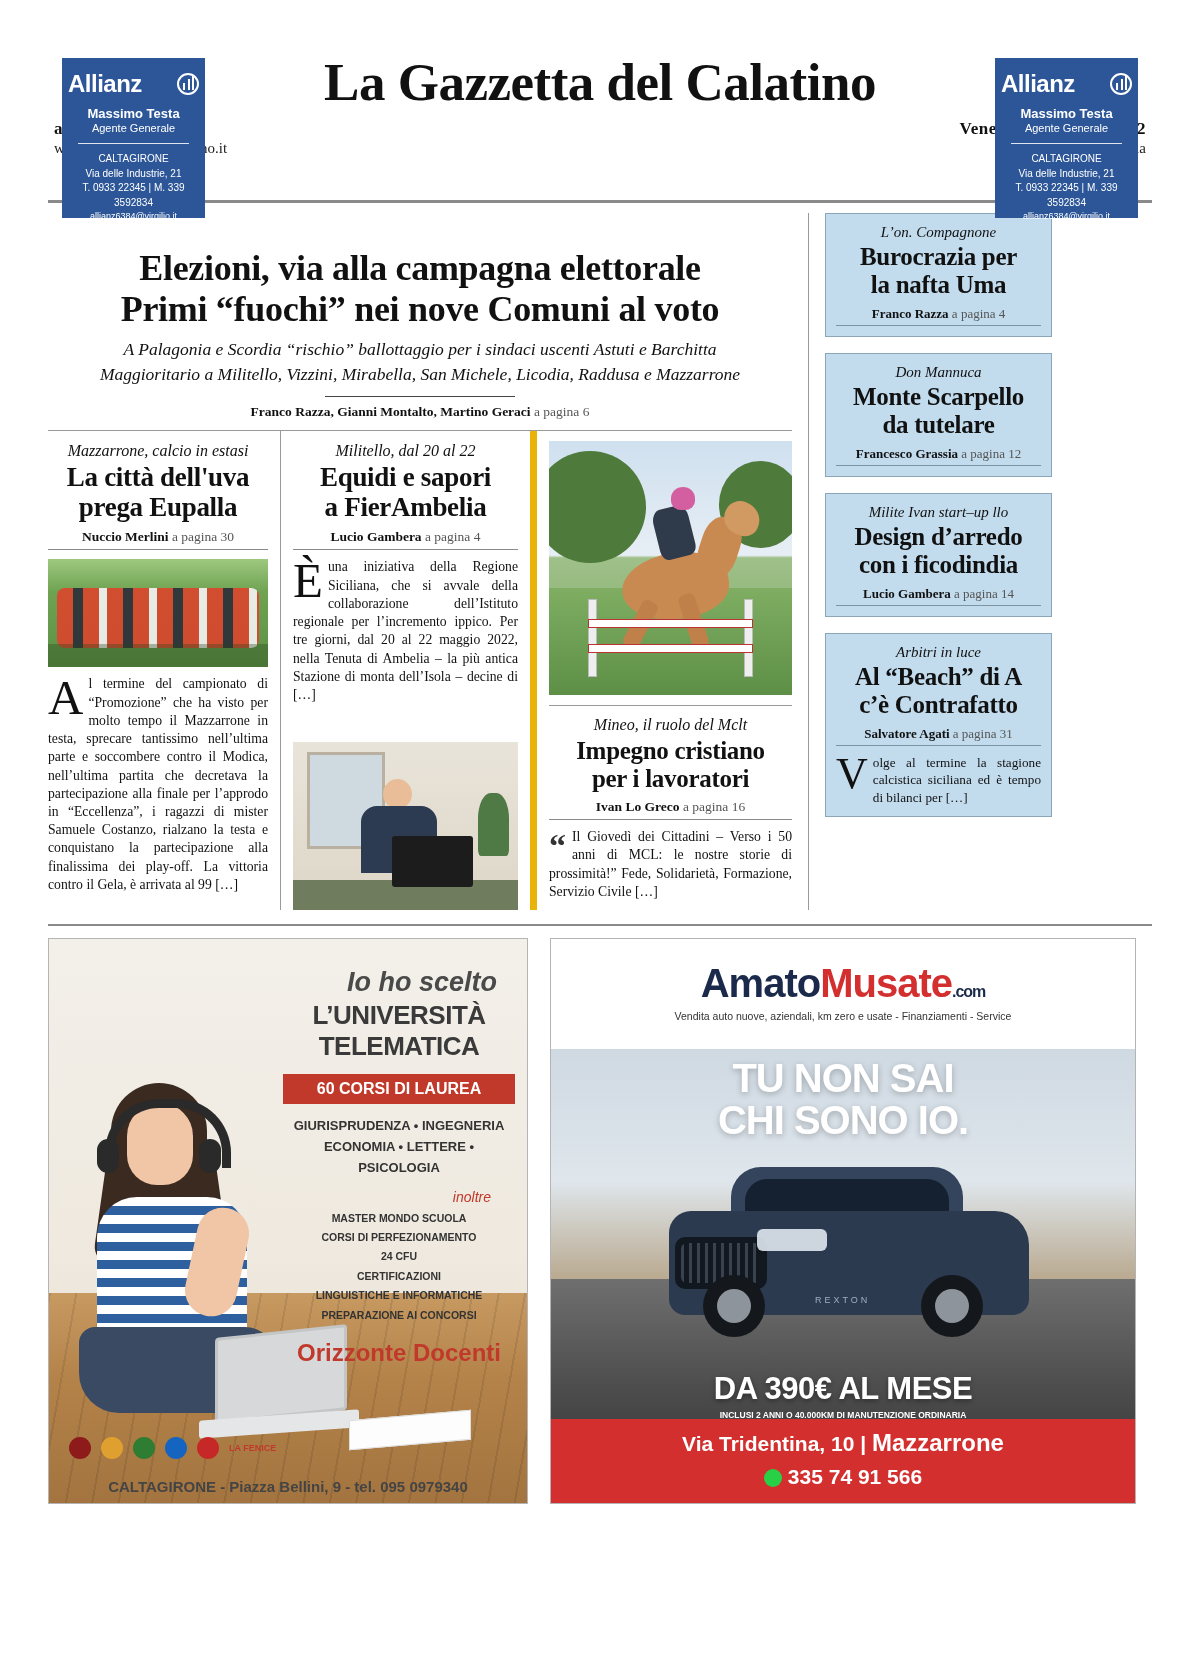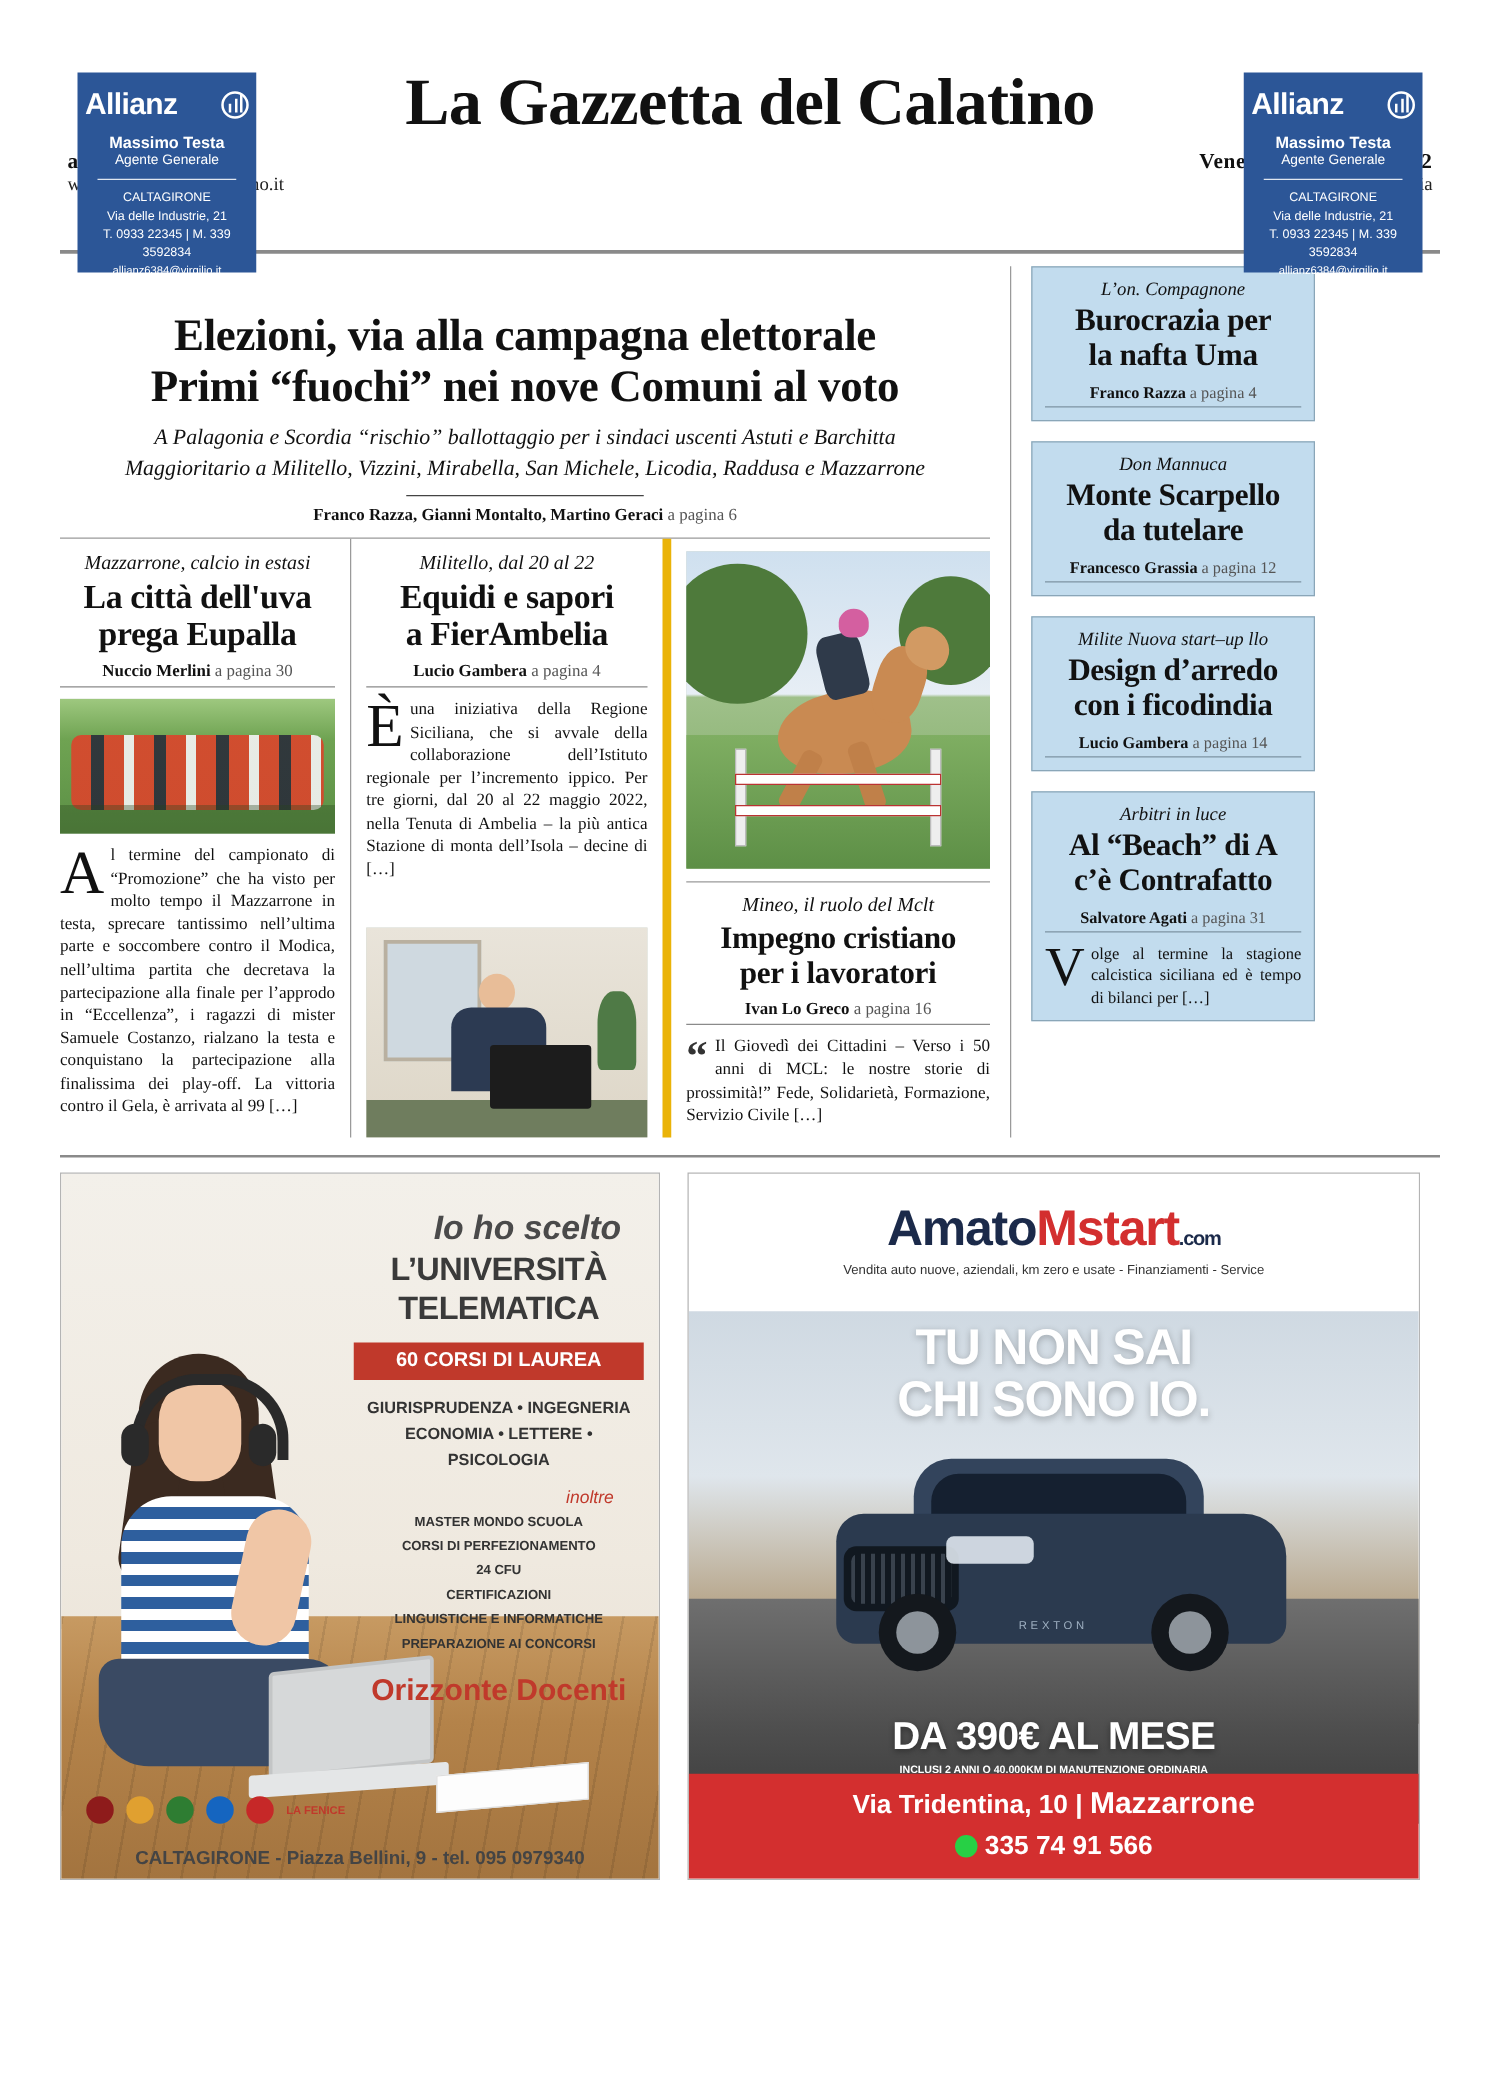--- a/index.html
+++ b/index.html
@@ -389,21 +389,21 @@
       <div class="sbox">
         <div class="k">Don Mannuca</div>
         <div class="t">
           <span>Monte Scarpello</span><br>
           <span>da tutelare</span>
         </div>
         <div class="c"><b>Francesco Grassia</b><span> a pagina 12</span></div>
       </div>
 
       <div class="sbox">
-        <div class="k">Milite Nuova start–up llo</div>
+        <div class="k">Milite Ivan start–up llo</div>
         <div class="t">
           <span>Design d’arredo</span><br>
           <span>con i ficodindia</span>
         </div>
         <div class="c"><b>Lucio Gambera</b><span> a pagina 14</span></div>
       </div>
 
       <div class="sbox">
         <div class="k">Arbitri in luce</div>
         <div class="t">
@@ -472,21 +472,21 @@
       </div>
       <div class="uni-footer">CALTAGIRONE - Piazza Bellini, 9 - tel. 095 0979340</div>
     </div>
 
     <div class="ad ad-right">
       <div class="amato">
         <div class="am-sky"></div>
         <div class="am-road"></div>
 
         <div class="am-head">
-          <div class="am-logo"><span>Amato</span><span class="red">M</span><span class="red">start</span><span class="dotcom">.com</span></div>
+          <div class="am-logo"><span>Amato</span><span class="red">M</span><span class="red">usate</span><span class="dotcom">.com</span></div>
           <div class="am-sub">Vendita auto nuove, aziendali, km zero e usate - Finanziamenti - Service</div>
         </div>
 
         <div class="am-claim">
           <span>TU NON SAI</span><br>
           <span>CHI SONO IO.</span>
         </div>
 
         <div class="am-car">
           <div class="car-roof"></div>

